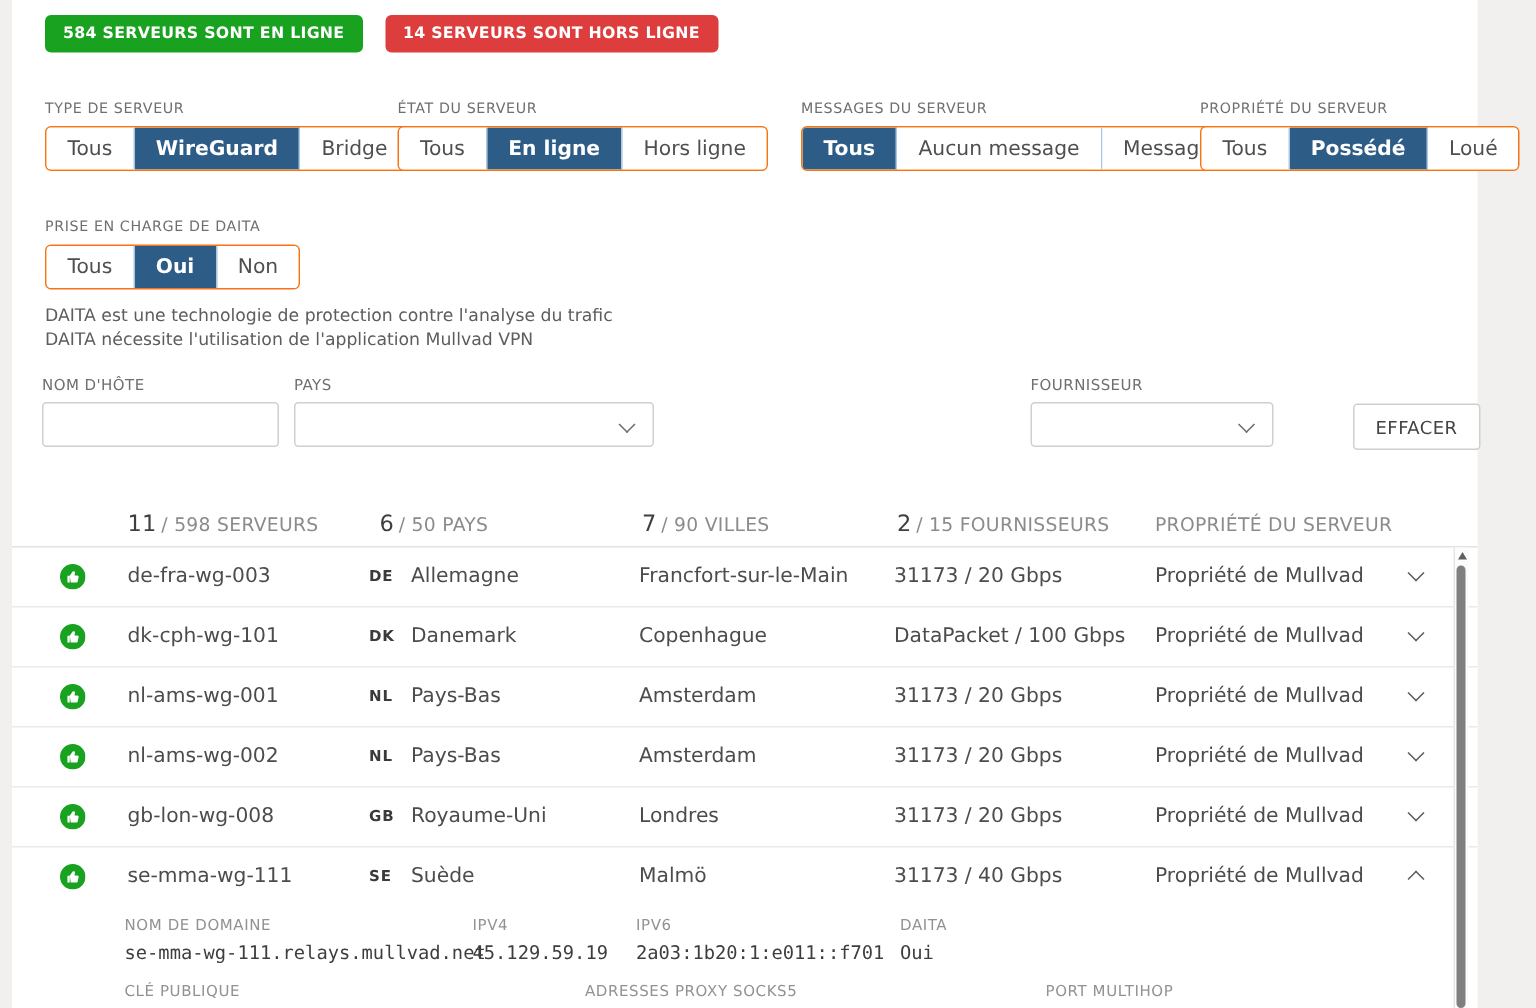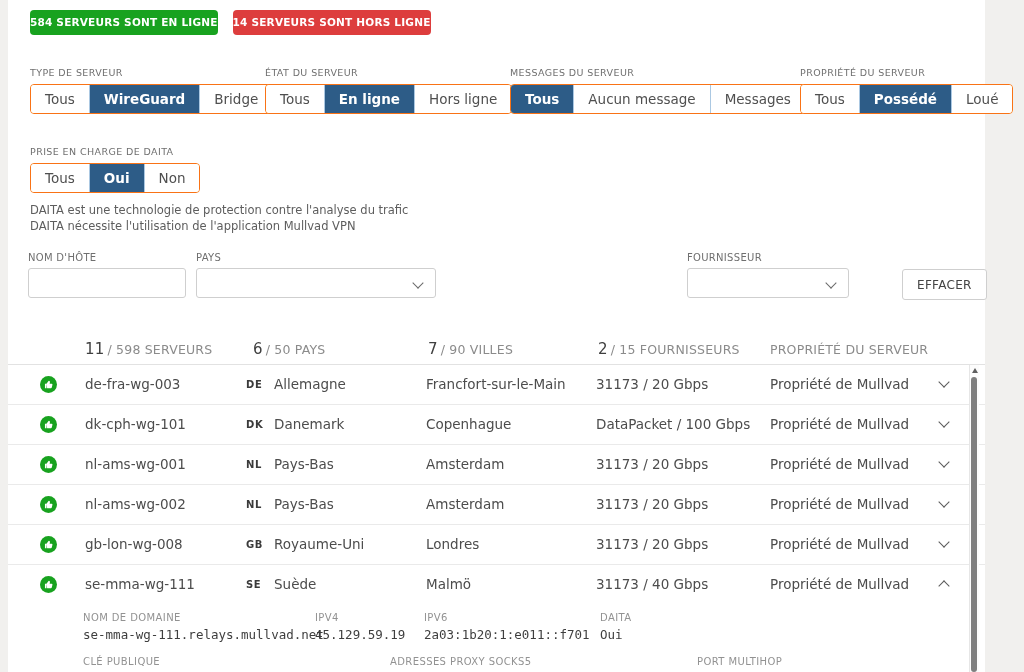--- a/index.html
+++ b/index.html
@@ -5,38 +5,38 @@
   html,body{margin:0;padding:0;}
   body{
     width:1024px;height:672px;overflow:hidden;position:relative;
     background:#f1f0ee;
     font-family:"DejaVu Sans","Liberation Sans",sans-serif;
   }
   .page{position:absolute;left:8px;top:0;width:977px;height:672px;background:#ffffff;}
 
   
   .badges{position:absolute;top:10px;left:22px;display:flex;gap:15px;}
-  .badge{height:25px;line-height:25px;padding:0 0;border-radius:4px;color:#fff;
+  .badge{height:25px;line-height:25px;padding:0 12px;border-radius:4px;color:#fff;
          font-size:10.5px;font-weight:700;letter-spacing:.2px;white-space:nowrap;cursor:pointer;}
   .badge.online{background:#18a21f;}
   .badge.offline{background:#dd3d3d;}
 
   
   .filter-label{font-size:9.5px;color:#6f6f6f;letter-spacing:.4px;margin-bottom:6px;white-space:nowrap;}
   .seg{display:inline-flex;border:1px solid #f97316;border-radius:4px;background:#fef9c3;overflow:hidden;}
   .seg-btn{font-family:inherit;font-size:13.5px;color:#4f4f4f;background:#fff;border:none;
            border-right:1px solid #abc8e2;padding:6px 14px;cursor:pointer;white-space:nowrap;line-height:16px;}
   .seg-btn:last-child{border-right:none;}
   .seg-btn.sel{background:#2d5c87;color:#fff;font-weight:700;}
 
   .filters-row1{position:absolute;top:67px;left:0;width:100%;height:60px;}
   .filters-row1 .filter-group{position:absolute;top:0;}
   .filters-row1 .filter-group:nth-child(1){left:22px;}
   .filters-row1 .filter-group:nth-child(2){left:257px;}
-  .filters-row1 .filter-group:nth-child(3){left:502px;}
+  .filters-row1 .filter-group:nth-child(3){left:526px;}
   .filters-row1 .filter-group:nth-child(4){left:792px;}
 
   .daita-block{position:absolute;top:146px;left:22px;}
   .note{font-size:11.5px;color:#5d5d5d;line-height:16px;}
   .note.first{margin-top:9px;}
 
   
   .search-row{position:absolute;top:252px;left:0;width:100%;height:55px;}
   .field{position:absolute;top:0;}
   .field label{display:block;font-size:10px;color:#6f6f6f;letter-spacing:.3px;margin-bottom:5px;}

